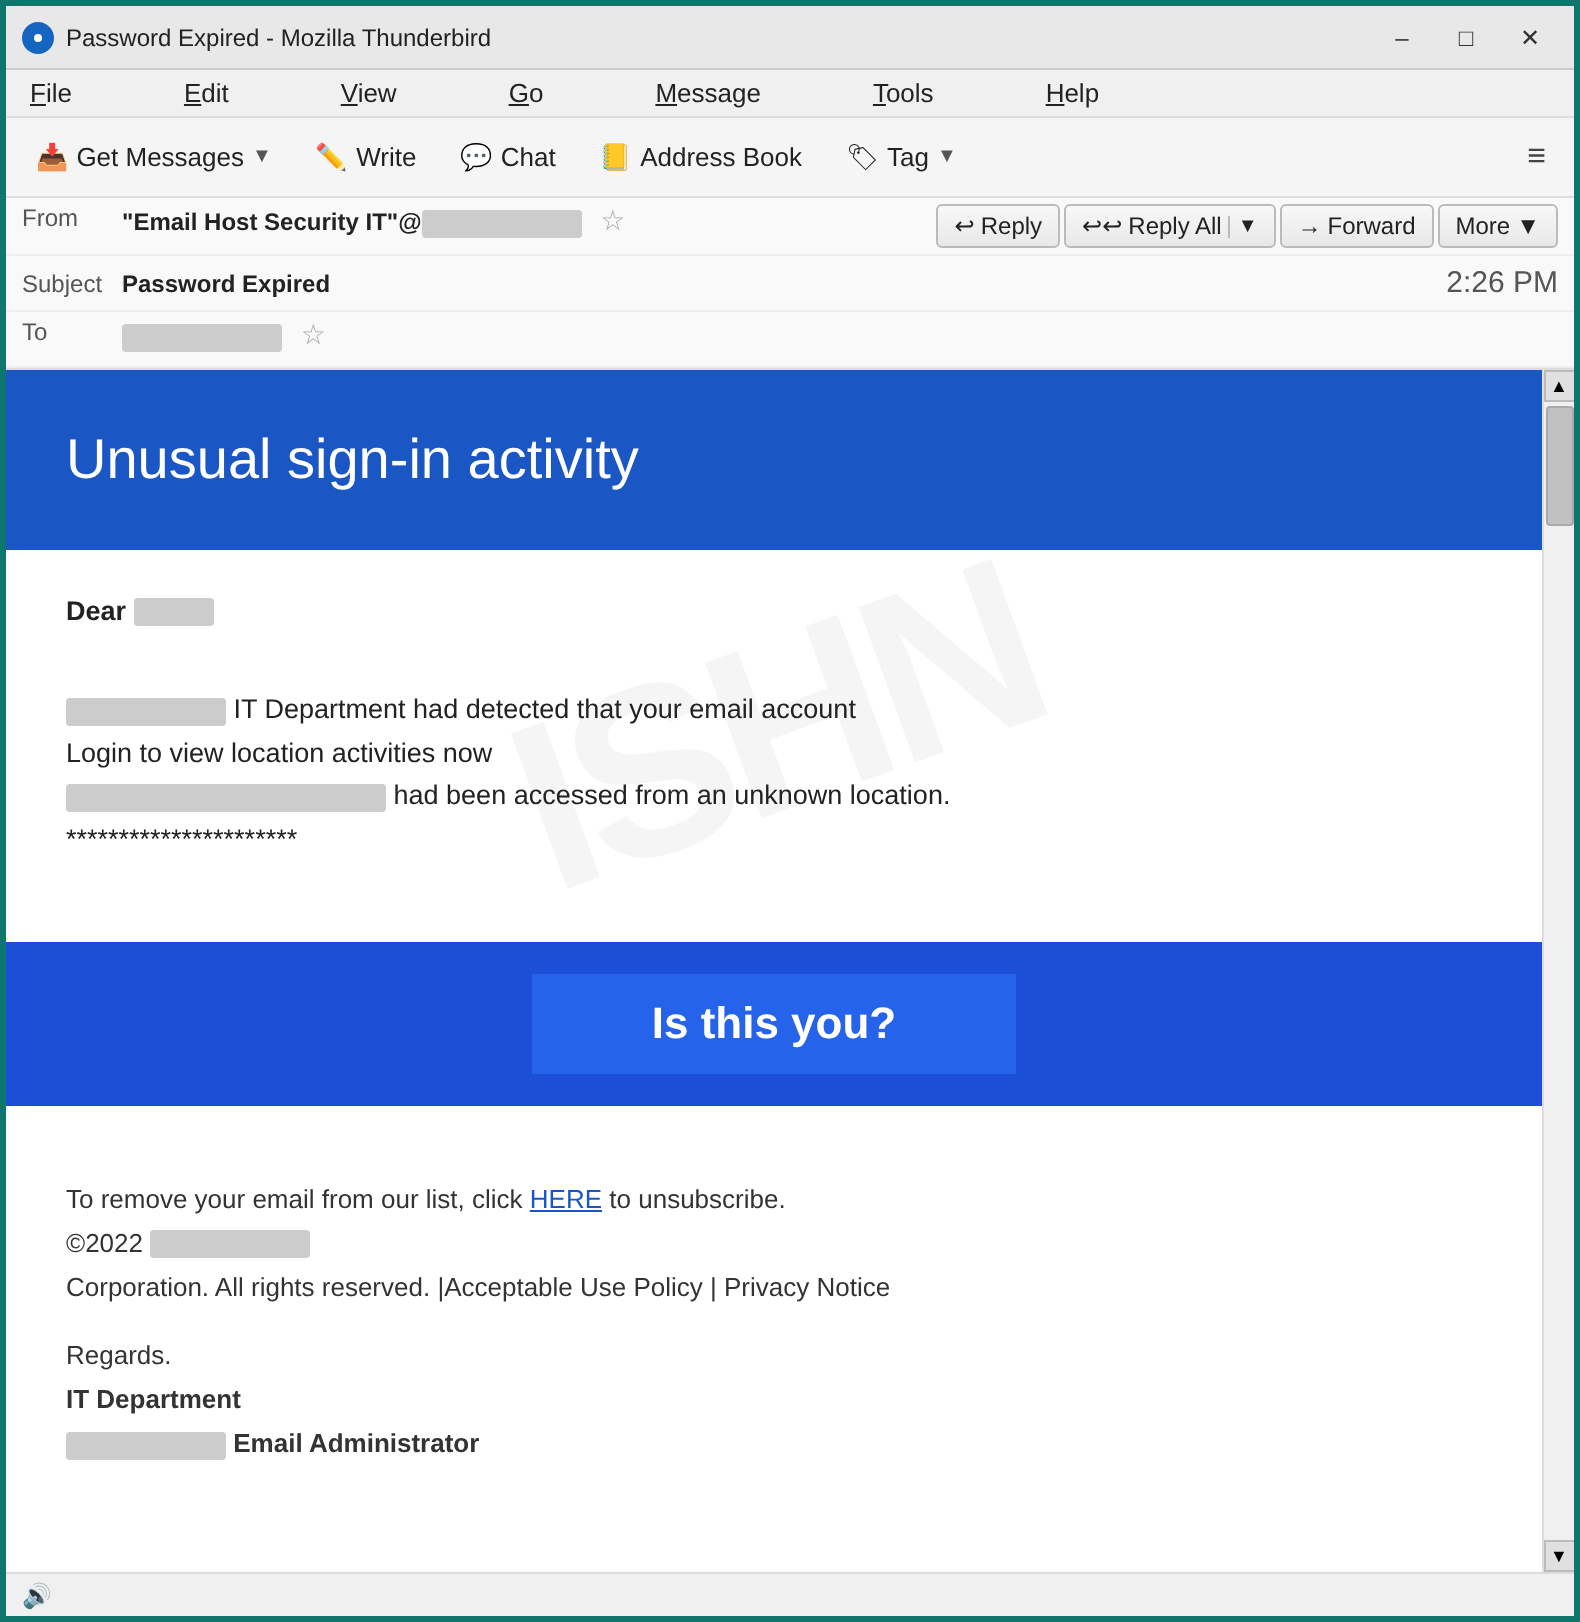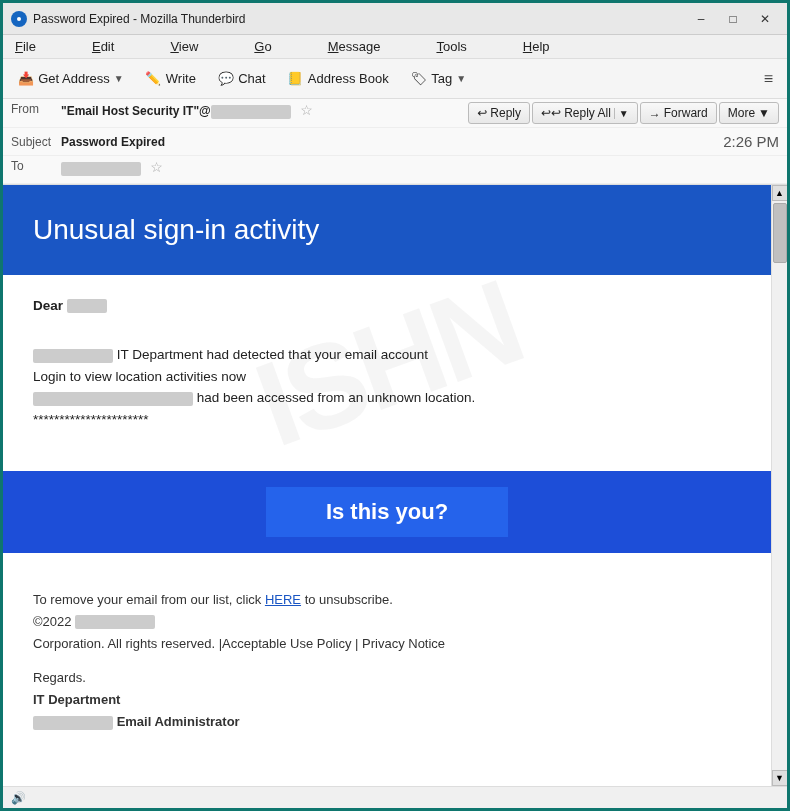--- a/index.html
+++ b/index.html
@@ -359,21 +359,21 @@
     <div class="menu-item"><u>V</u>iew</div>
     <div class="menu-item"><u>G</u>o</div>
     <div class="menu-item"><u>M</u>essage</div>
     <div class="menu-item"><u>T</u>ools</div>
     <div class="menu-item"><u>H</u>elp</div>
   </div>
 
   <div class="toolbar">
     <button class="tb-btn">
       <span>📥</span>
-      <span>Get Address</span>
+      <span>Get Messages</span>
       <span class="arrow">▼</span>
     </button>
     <button class="tb-btn">
       <span>✏️</span>
       <span>Write</span>
     </button>
     <button class="tb-btn">
       <span>💬</span>
       <span>Chat</span>
     </button>

